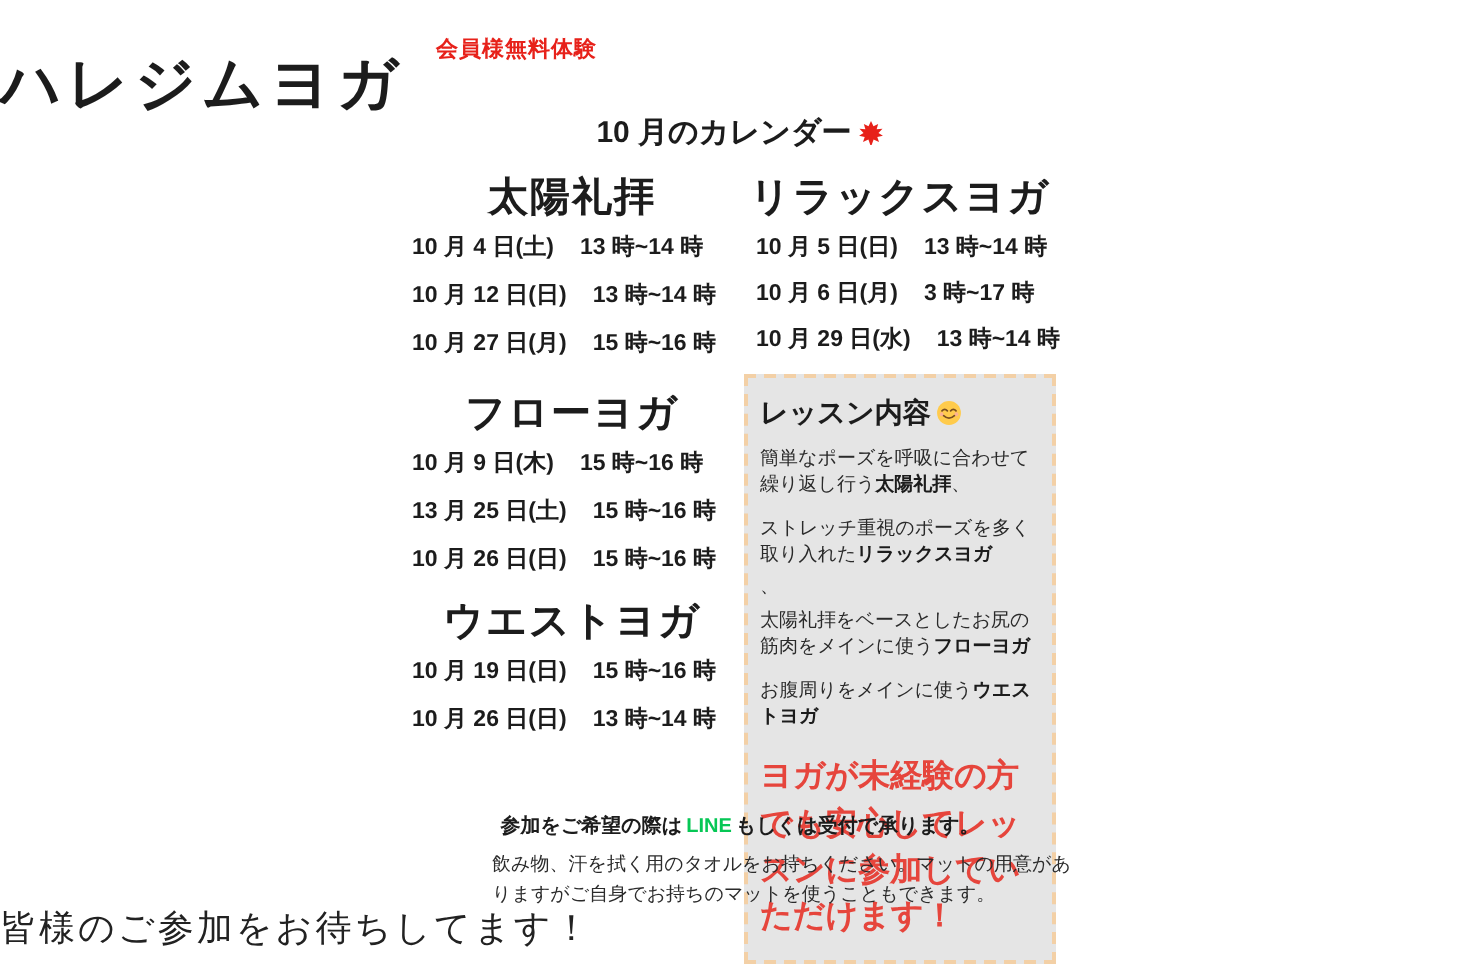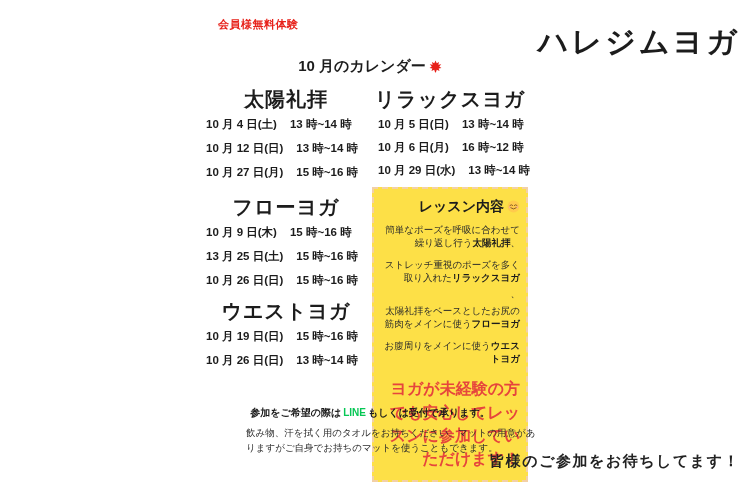--- a/index.html
+++ b/index.html
@@ -4,58 +4,58 @@
 <style>
   * { margin:0; padding:0; box-sizing:border-box; }
   html,body { background:#ffffff; }
   body { width:740px; height:490px; overflow:hidden;
          font-family:"Liberation Sans","DejaVu Sans",sans-serif; color:#1c1c1c; }
   .page { position:relative; width:740px; height:426px; background:#ffffff; }
 
   
   .badge { position:absolute; left:218px; top:17px; font-size:11px; font-weight:800;
            color:#e7211a; letter-spacing:.5px; }
-  .title { position:absolute; top:22px; left:0; width:100%; text-align:right;
+  .title { position:absolute; top:22px; left:0; width:100%; text-align:left;
            font-size:30px; font-weight:900; letter-spacing:3px; }
   .subtitle { position:absolute; top:57px; left:0; width:100%; text-align:center;
               font-size:15px; font-weight:800; }
   .maple { width:13px; height:13px; vertical-align:-2px; margin-left:3px; }
 
   
   .col-left  { position:absolute; left:200px; top:88px; width:172px; }
   .col-right { position:absolute; left:372px; top:88px; width:156px; }
 
   .section-heading { text-align:center; font-size:20px; font-weight:900;
                      letter-spacing:1px; line-height:22px; margin-bottom:8px; }
   .rows { margin-left:6px; }
   .row { display:flex; gap:13px; font-size:11.5px; font-weight:700;
          line-height:12px; margin-bottom:12px; white-space:nowrap;align-items:flex-end; }
   .col-right .row { margin-bottom:11px; }
   .sect-gap1 { margin-top:18px; }
   .sect-gap2 { margin-top:14px; }
 
   
-  .lesson-box { margin-top:2px; border:2px dashed #f3d0a6; background:#fde047;
-                padding:9px 6px 10px; text-align:right; }
+  .lesson-box { margin-top:2px; border:2px dashed #f3d0a6; background:#e5e5e5;
+                padding:9px 6px 10px; text-align:left; }
   .lesson-title { font-size:14px; font-weight:900; margin-bottom:7px; }
   .smiley { width:13px; height:13px; vertical-align:-2px; margin-left:3px; }
   .lesson-p { font-size:9.5px; line-height:1.38; margin-bottom:9px; color:#2a2a2a; }
   .lesson-p b { font-weight:800; color:#1c1c1c; }
   .lesson-sep { font-size:9.5px; line-height:1; margin:-4px 0 5px; color:#2a2a2a; }
   .lesson-note { font-size:16px; font-weight:800; color:#e6453c;
                  line-height:1.45; margin-top:12px; }
 
   
   .footer-line1 { position:absolute; top:406px; left:0; width:100%; text-align:center;
                   font-size:10px; font-weight:800; }
   .line-green { color:#06c755; margin:0 2px; }
   .footer-note { position:absolute; top:426px; left:246px; width:296px;
                  font-size:9.5px; line-height:1.55; color:#2b2b2b; }
-  .closing { position:absolute; top:452px; left:0; width:100%; text-align:right;
-             font-size:15px; font-weight:700; letter-spacing:1.5px; color:#222; }
+  .closing { position:absolute; top:452px; left:0; width:100%; text-align:left;
+             font-size:18px; font-weight:400; letter-spacing:1.5px; color:#222; }
 </style>
 </head>
 <body>
 
 <div class="page">
 
   <div class="badge">会員様無料体験</div>
   <div class="title">ハレジムヨガ</div>
   <div class="subtitle">
     <span>10 月のカレンダー</span><svg class="maple" viewBox="0 0 24 24">
@@ -121,21 +121,21 @@
 
     <div>
       <div class="section-heading">リラックスヨガ</div>
       <div class="rows">
         <div class="row">
             <span>10 月 5 日(日)</span>
             <span>13 時~14 時</span>
           </div>
         <div class="row">
             <span>10 月 6 日(月)</span>
-            <span>16 時~12 時</span>
+            <span>3 時~17 時</span>
           </div>
         <div class="row">
             <span>10 月 29 日(水)</span>
             <span>13 時~14 時</span>
           </div>
       </div>
     </div>
 
     <div class="lesson-box">
       <div class="lesson-title">

